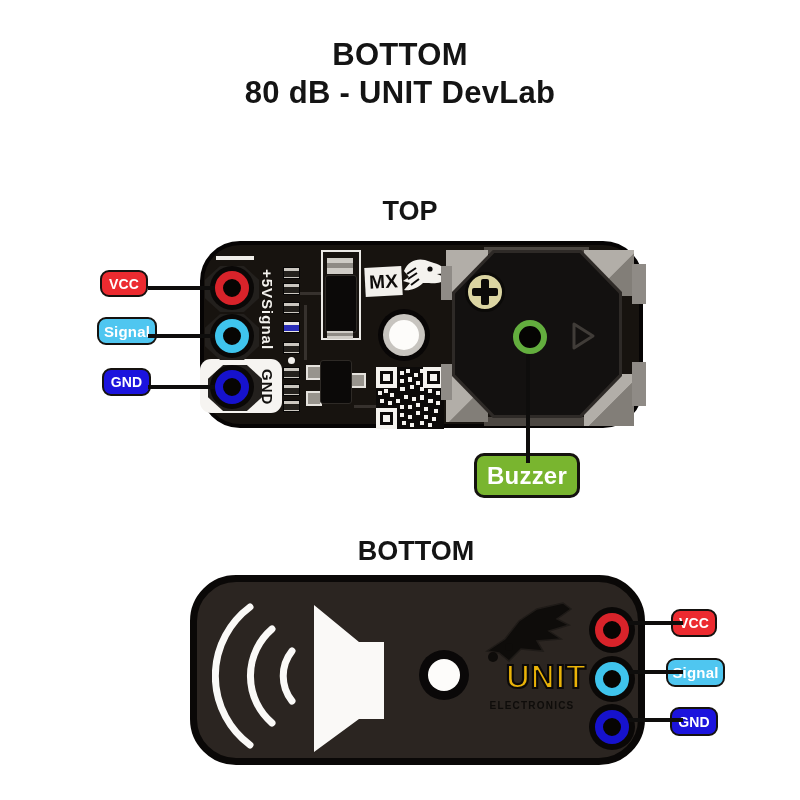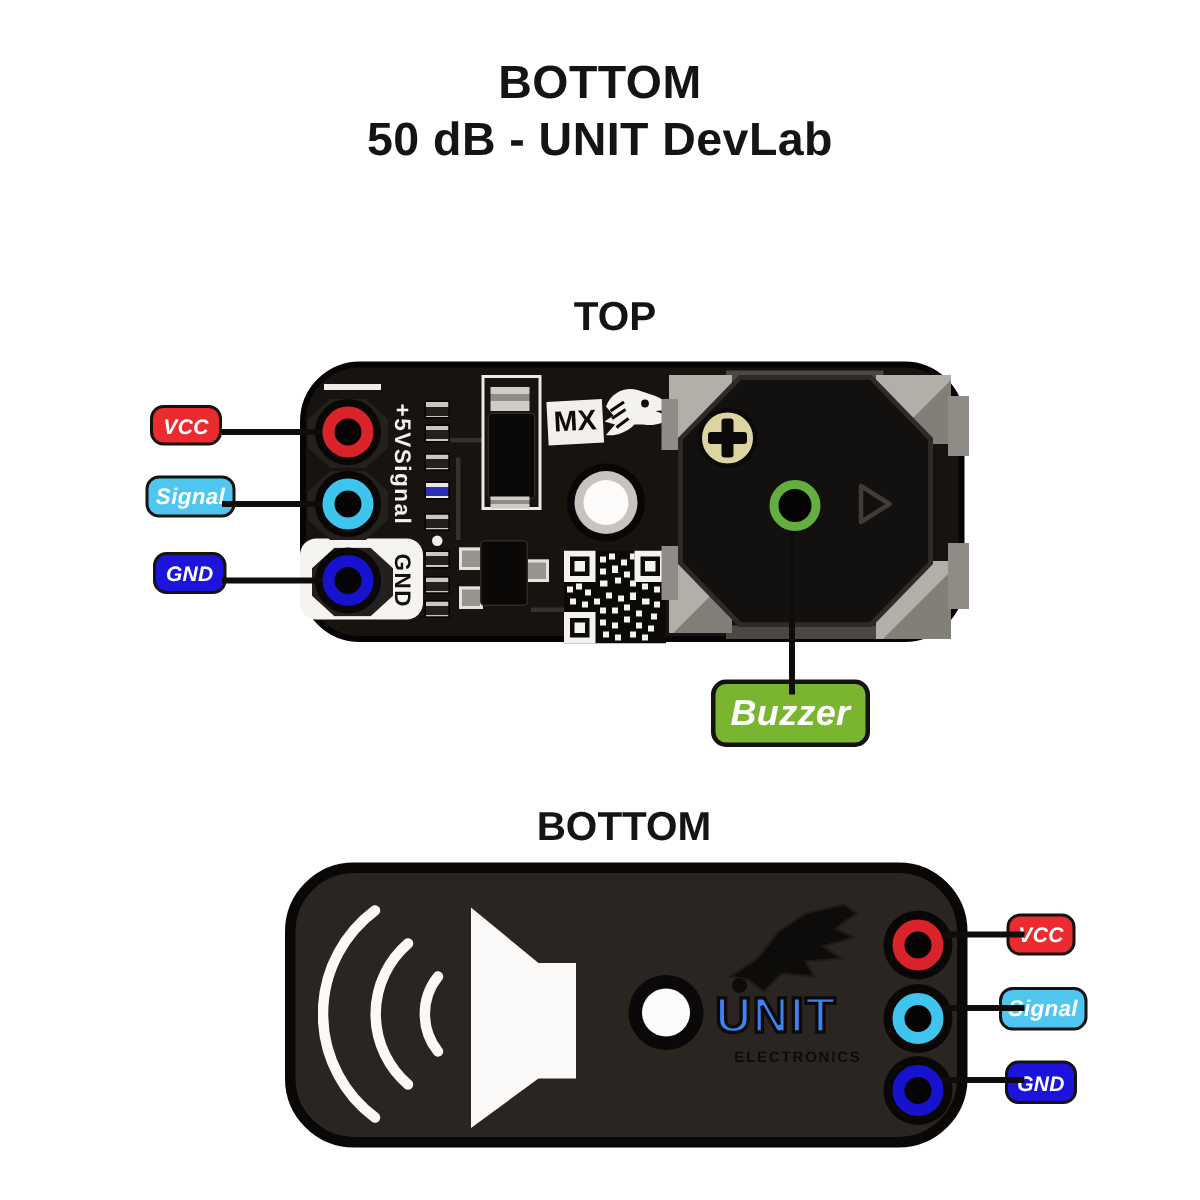--- a/index.html
+++ b/index.html
@@ -5,21 +5,21 @@
   html,body{margin:0;padding:0;background:#fff;}
   .stage{position:relative;width:800px;height:800px;background:#ffffff;overflow:hidden;
          font-family:"Liberation Sans","DejaVu Sans",sans-serif;}
   
   .title{position:absolute;left:0;right:0;top:36px;text-align:center;
          font-size:31px;font-weight:800;line-height:38px;color:#141414;letter-spacing:.3px;}
   .vh{position:absolute;transform:translateX(-50%);font-weight:800;font-size:27px;color:#141414;}
   
   .pill{position:absolute;display:flex;align-items:center;justify-content:center;
         color:#fff;font-weight:800;font-size:15px;letter-spacing:.2px;
-        border:2.5px solid #15120f;border-radius:9px;box-sizing:border-box;font-style:italic;}
+        border:2.5px solid #15120f;border-radius:9px;box-sizing:border-box;}
   .pill.big{font-size:24px;border-radius:10px;border-width:3px;}
   
   .board{position:absolute;box-sizing:border-box;}
   .board-top{left:200px;top:241px;width:443px;height:187px;border-radius:40px;
              background:#17130f;border:4px solid #060404;}
   .board-bottom{left:190px;top:575px;width:455px;height:190px;border-radius:46px;
                 background:#2b2521;border:7px solid #0a0807;}
   .board > *{position:absolute;}
   
   .wire{background:#0e0d0c;height:3.5px;z-index:5;}
@@ -52,32 +52,32 @@
   .corner{background:linear-gradient(135deg,#b2aea8 55%,#827e78 56%);}
   .tab{background:#8f8b86;}
   .bar{background:#4c4742;}
   .oct{clip-path:polygon(24% 0,76% 0,100% 25%,100% 75%,76% 100%,24% 100%,0 75%,0 25%);}
   .screw{width:40px;height:40px;border-radius:50%;background:#dbd5a2;border:3px solid #0b0a08;box-sizing:border-box;}
   .screw i{position:absolute;background:#0b0a08;border-radius:2px;display:block;}
   .screw .ph{left:4px;top:13px;width:26px;height:8px;}
   .screw .pv{left:13px;top:4px;width:8px;height:26px;}
   .gring{width:34px;height:34px;border-radius:50%;border:6px solid #63ae3e;background:#050403;box-sizing:border-box;z-index:6;}
   
-  .unit{width:110px;text-align:left;font-size:33px;font-weight:800;letter-spacing:1px;
-        color:#3b82f6;-webkit-text-stroke:2.2px #0c0a08;}
+  .unit{width:110px;text-align:right;font-size:33px;font-weight:800;letter-spacing:1px;
+        color:#eab308;-webkit-text-stroke:2.2px #0c0a08;}
   .elec{width:114px;text-align:center;font-size:10px;font-weight:800;letter-spacing:1.2px;color:#0e0c0a;}
 </style>
 </head>
 <body>
 
 <div class="stage">
 
   <div class="title">
     <div>BOTTOM</div>
-    <div>50 dB - UNIT DevLab</div>
+    <div>80 dB - UNIT DevLab</div>
   </div>
 
   <div class="vh" style="left:410px;top:196px;">TOP</div>
 
   <div class="pill" style="left: 100px; top: 270px; width: 48px; height: 27px; font-size: 14px; background: rgb(236, 43, 48);">VCC</div>
   <div class="pill" style="left: 97px; top: 317px; width: 60px; height: 28px; background: rgb(79, 198, 240);">Signal</div>
   <div class="pill" style="left: 102px; top: 368px; width: 49px; height: 28px; font-size: 14px; background: rgb(28, 20, 221);">GND</div>
 
   <div class="board board-top">
 

